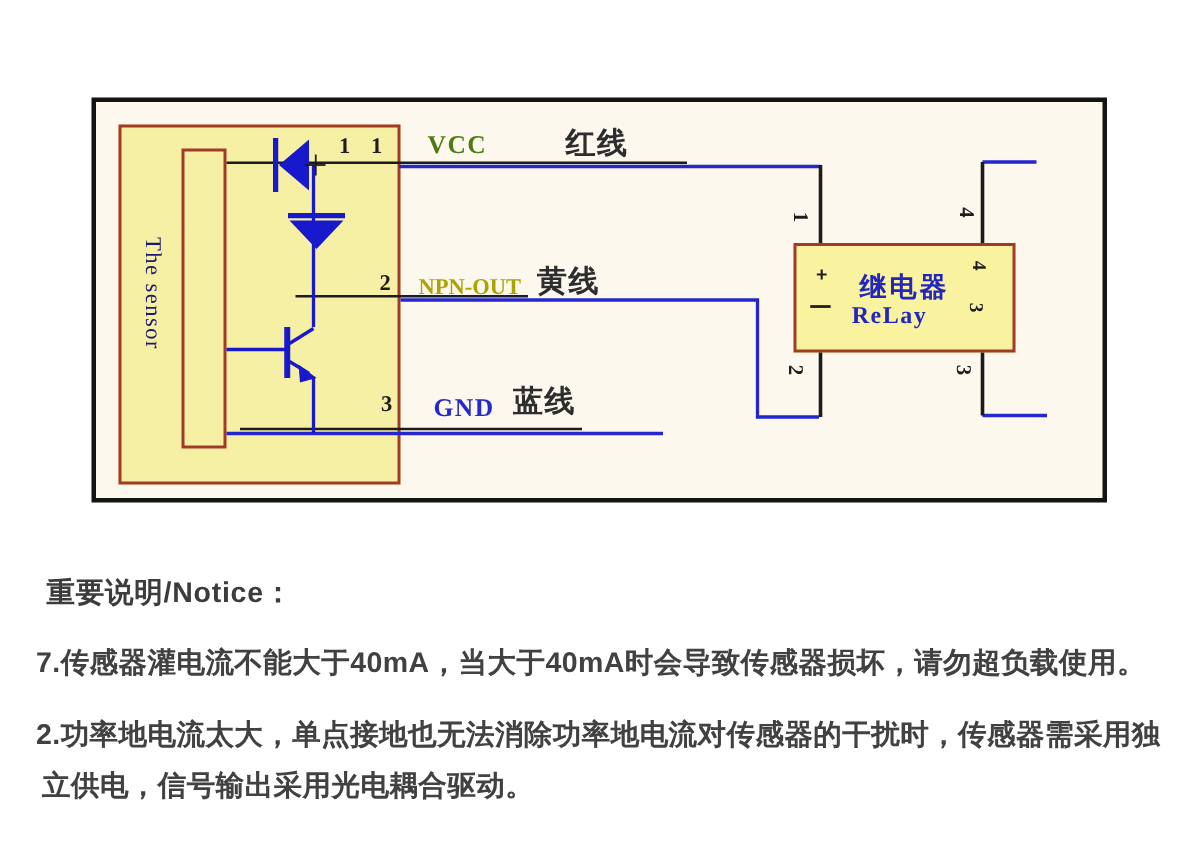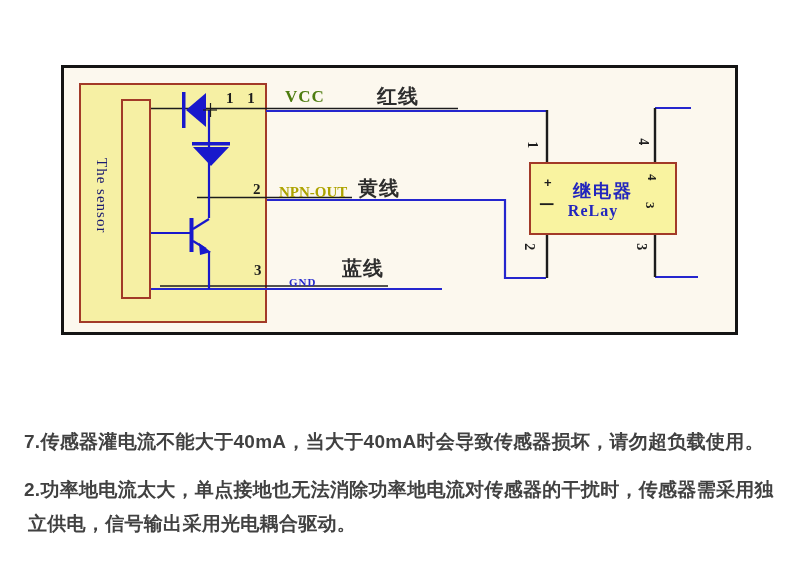--- a/index.html
+++ b/index.html
@@ -54,21 +54,21 @@
     writing-mode: vertical-lr;
     font-family: "Liberation Serif", "DejaVu Serif", serif;
     font-size: 15px; color: #1a1a70; letter-spacing: 1px;
   }
   .pin-num { font-size: 15px; color: #1d1d1d; }
   .pin11 { left: 226px; top: 90px; letter-spacing: 5px; }
   .pin2  { left: 253px; top: 181px; }
   .pin3  { left: 254px; top: 262px; }
   .sig-vcc { left: 285px; top: 88px;  font-size: 17px; color: #4d7c0f; letter-spacing: 1px; }
   .sig-npn { left: 279px; top: 184px; font-size: 15px; color: #ada300; }
-  .sig-gnd { left: 289px; top: 276px; font-size: 11px; color: #2428cf; letter-spacing: 1px; }
+  .sig-gnd { left: 289px; top: 263px; font-size: 17px; color: #2428cf; letter-spacing: 1px; }
   .wire-cn { font-size: 20px; font-weight: bold; color: #2d2d2d; letter-spacing: 1px; }
   .w-red    { left: 353px; top: 85px; margin-left: 24px; }
   .w-yellow { left: 358px; top: 177px; }
   .w-blue   { left: 342px; top: 257px; }
   .relay-cn {
     left: 529px; top: 182px; width: 148px; text-align: center;
     font-size: 18px; color: #2326bd; letter-spacing: 2px;
   }
   .relay-en {
     left: 529px; top: 202px; width: 128px; text-align: center;
@@ -188,17 +188,18 @@
   <div class="lbl serif pin-out pout4">
     <span class="rot">4</span>
   </div>
   <div class="lbl serif pin-out pout2">
     <span class="rot">2</span>
   </div>
   <div class="lbl serif pin-out pout3">
     <span class="rot">3</span>
   </div>
 
+  <div class="notice-heading">重要说明/Notice：</div>
   <div class="notice-line nl1">7.传感器灌电流不能大于40mA，当大于40mA时会导致传感器损坏，请勿超负载使用。</div>
   <div class="notice-line nl2">2.功率地电流太大，单点接地也无法消除功率地电流对传感器的干扰时，传感器需采用独</div>
   <div class="notice-line nl3">立供电，信号输出采用光电耦合驱动。</div>
 
 </div>
 
 </body></html>

